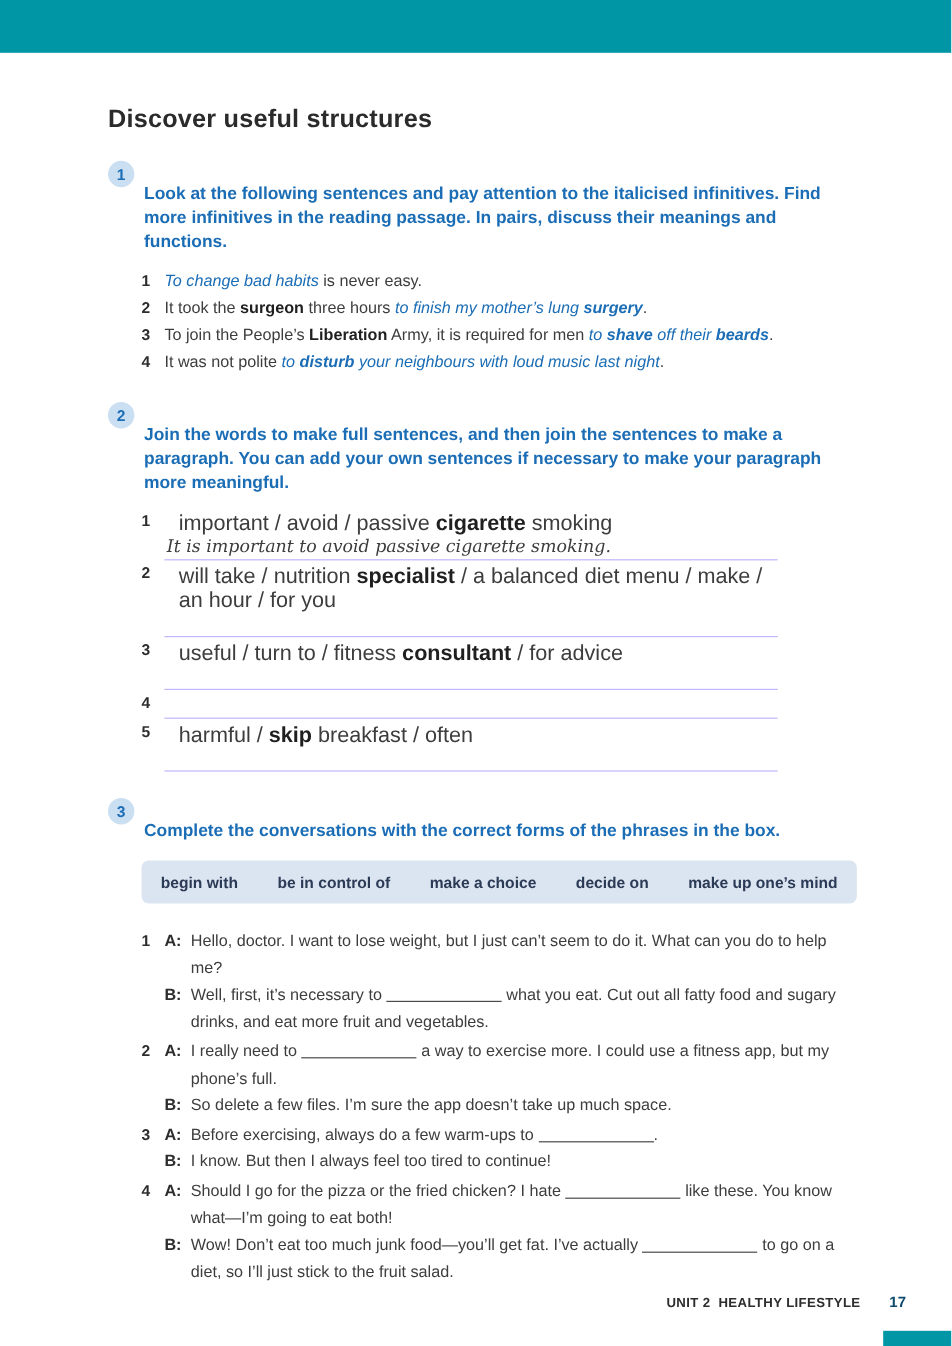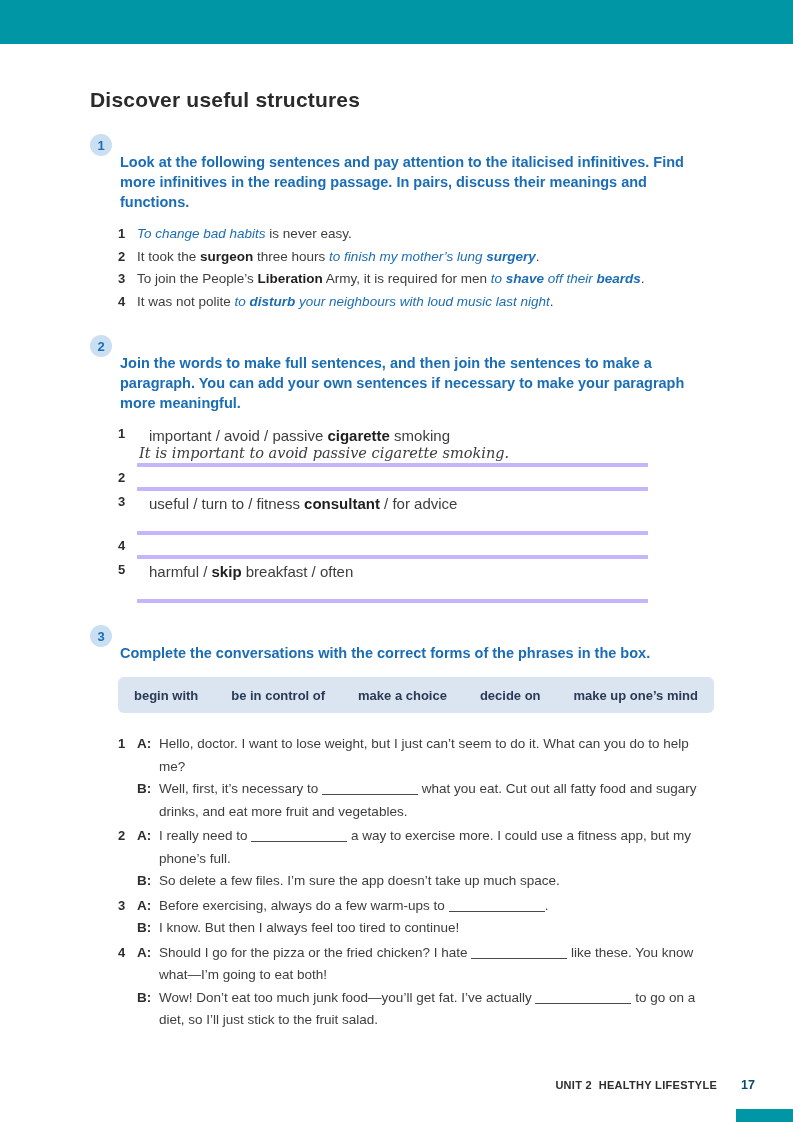--- a/index.html
+++ b/index.html
@@ -35,22 +35,22 @@
   .run-n { }
   .run-b { font-weight:700; color:#1f1f1f; }
   .run-i { font-style:italic; color:var(--blue); }
   .run-bi { font-style:italic; font-weight:700; color:var(--blue); }
   .blank { display:inline-block; width:96px; height:14px; border-bottom:1px solid #4a4a4a; vertical-align:-2px; }
 
   
   .ex2-list { margin:13px 0 0 28px; }
   .ex2-item { display:flex; margin-bottom:3px; }
   .ex2-body { flex:0 0 511px; max-width:511px; }
-  .ex2-text { font-size:15px; line-height:20px;padding-left:12px; }
-  .answer-line { border-bottom:4px solid #c4b5fd; height:21px; display:flex; align-items:flex-end; }
+  .ex2-text { font-size:18px; line-height:20px;padding-left:12px; }
+  .answer-line { border-bottom:1px solid #c4b5fd; height:21px; display:flex; align-items:flex-end; }
   .handwritten { font-family:"DejaVu Serif","Liberation Serif",serif; font-style:italic; font-size:14.5px; line-height:19px; color:#3c3c3c; padding-left:2px; }
 
   
   .phrase-box {
     margin:14px 0 0 28px; width:596px; height:36px; border-radius:6px;
     background:var(--box-bg); display:flex; align-items:center; justify-content:space-between;
     padding:11px 16px;
   }
   .phrase { font-size:13px; font-weight:700; color:#2b3a55; white-space:nowrap; }
 
@@ -110,20 +110,21 @@
           <div class="ex2-body">
             <div class="ex2-text"><span class="run-n">important / avoid / passive </span><span class="run-b">cigarette</span><span class="run-n"> smoking</span></div>
             <div class="answer-line">
               <span class="handwritten">It is important to avoid passive cigarette smoking.</span>
             </div>
           </div>
         </div>
         <div class="ex2-item">
           <span class="item-num">2</span>
           <div class="ex2-body">
+            <div class="ex2-text"><span class="run-n">will take / nutrition </span><span class="run-b">specialist</span><span class="run-n"> / a balanced diet menu / make / an hour / for you</span></div>
             <div class="answer-line">
               <span class="handwritten"></span>
             </div>
           </div>
         </div>
         <div class="ex2-item">
           <span class="item-num">3</span>
           <div class="ex2-body">
             <div class="ex2-text"><span class="run-n">useful / turn to / fitness </span><span class="run-b">consultant</span><span class="run-n"> / for advice</span></div>
             <div class="answer-line">

